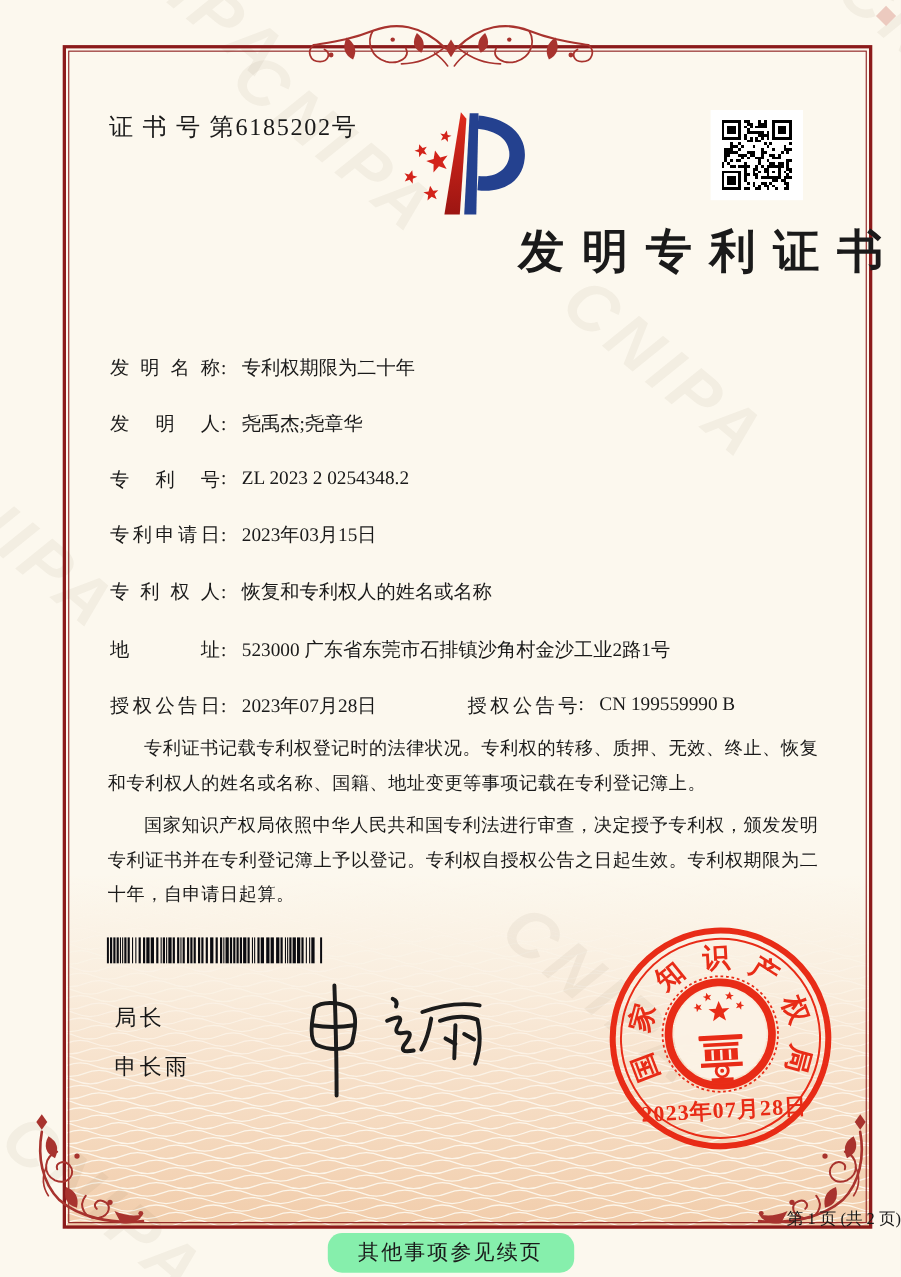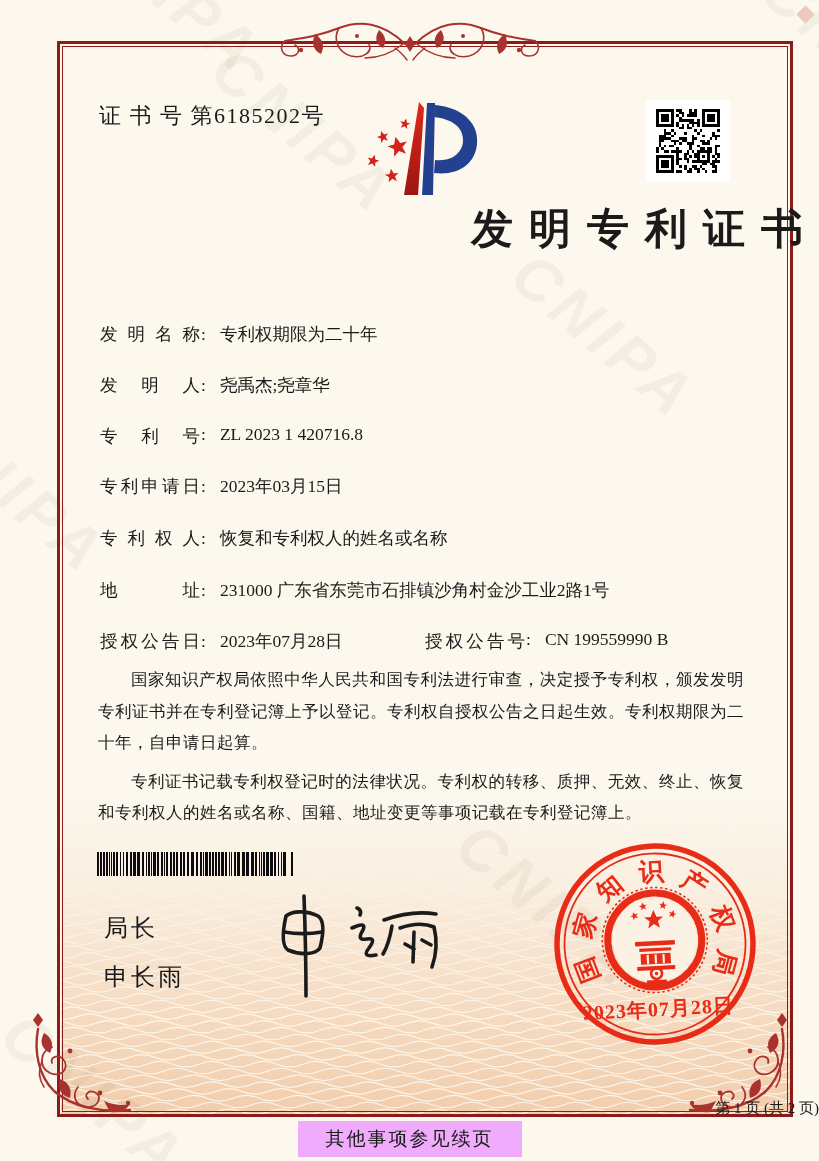--- a/index.html
+++ b/index.html
@@ -29,29 +29,29 @@
   .jlabel{display:inline-flex;justify-content:space-between;width:100px;vertical-align:top;}
   .colon{display:inline-block;margin-left:1px;}
   .fval{margin-left:14px;}
   .fpair2{position:absolute;left:325px;top:0;}
   
   .paras{position:absolute;left:98px;top:664px;width:646px;z-index:4;}
   .paras p{margin:0 0 7px 0;font-size:16.5px;line-height:31.5px;text-align:justify;text-indent:33px;
            letter-spacing:0.5px;}
   .barcode{position:absolute;left:97px;top:852px;z-index:4;}
   .signer{position:absolute;left:104px;top:912px;z-index:4;font-family:Liberation Serif, serif;
-          font-size:24px;letter-spacing:3px;color:#181818;}
+          font-size:20px;letter-spacing:3px;color:#181818;}
   .signer div{margin-bottom:17px;}
   .signature{position:absolute;left:262px;top:884px;z-index:4;}
   .seal{position:absolute;left:549px;top:838px;z-index:5;opacity:0.95;}
   .ringch{font-family:"Liberation Sans",sans-serif;font-weight:bold;font-size:25px;fill:#e8220d;}
   .sealdate{font-family:"Liberation Serif",serif;font-weight:bold;font-size:20px;fill:#e8220d;letter-spacing:1px;}
   .pagenum{position:absolute;left:0;top:1081px;width:100%;text-align:right;z-index:4;font-size:15px;margin-top:18px;}
-  .footer{position:absolute;left:50%;transform:translateX(-50%);top:1121px;z-index:4;background:#f0abfc;
-          padding:5px 28px;font-size:19px;letter-spacing:2px;white-space:nowrap;}
+  .footer{position:absolute;left:50%;transform:translateX(-50%);top:1121px;z-index:4;background:#86efac;
+          padding:5px 28px;font-size:19px;letter-spacing:2px;white-space:nowrap;border-radius:13px;}
   .orn{position:absolute;z-index:4;pointer-events:none;}
   .diamond{position:absolute;left:799px;top:8px;width:13px;height:13px;background:#eccabf;
            transform:rotate(45deg);z-index:2;}
 </style>
 </head>
 <body>
 
 <div class="page">
 
   <span class="wm" style="left:60px;top:-45px">CNIPA</span>
@@ -377,21 +377,21 @@
         <span>发</span>
         <span>明</span>
         <span>人</span>
       </span><span class="colon">:</span><span class="fval">尧禹杰;尧章华</span>
   </div>
   <div class="frow" style="top:424px">
     <span class="jlabel">
         <span>专</span>
         <span>利</span>
         <span>号</span>
-      </span><span class="colon">:</span><span class="fval">ZL 2023 1 420716.8</span>
+      </span><span class="colon">:</span><span class="fval">ZL 2023 2 0254348.2</span>
   </div>
   <div class="frow" style="top:474px">
     <span class="jlabel">
         <span>专</span>
         <span>利</span>
         <span>申</span>
         <span>请</span>
         <span>日</span>
       </span><span class="colon">:</span><span class="fval">2023年03月15日</span>
   </div>
@@ -400,21 +400,21 @@
         <span>专</span>
         <span>利</span>
         <span>权</span>
         <span>人</span>
       </span><span class="colon">:</span><span class="fval">恢复和专利权人的姓名或名称</span>
   </div>
   <div class="frow" style="top:578px">
     <span class="jlabel">
         <span>地</span>
         <span>址</span>
-      </span><span class="colon">:</span><span class="fval">231000 广东省东莞市石排镇沙角村金沙工业2路1号</span>
+      </span><span class="colon">:</span><span class="fval">523000 广东省东莞市石排镇沙角村金沙工业2路1号</span>
   </div>
   <div class="frow" style="top:629px">
     <span class="jlabel">
         <span>授</span>
         <span>权</span>
         <span>公</span>
         <span>告</span>
         <span>日</span>
       </span><span class="colon">:</span><span class="fval">2023年07月28日</span>
     <span class="fpair2">
@@ -422,22 +422,22 @@
           <span>授</span>
           <span>权</span>
           <span>公</span>
           <span>告</span>
           <span>号</span>
         </span><span class="colon">:</span><span class="fval">CN 199559990 B</span>
     </span>
   </div>
 
   <div class="paras">
+    <p>专利证书记载专利权登记时的法律状况。专利权的转移、质押、无效、终止、恢复和专利权人的姓名或名称、国籍、地址变更等事项记载在专利登记簿上。</p>
     <p>国家知识产权局依照中华人民共和国专利法进行审查，决定授予专利权，颁发发明专利证书并在专利登记簿上予以登记。专利权自授权公告之日起生效。专利权期限为二十年，自申请日起算。</p>
-    <p>专利证书记载专利权登记时的法律状况。专利权的转移、质押、无效、终止、恢复和专利权人的姓名或名称、国籍、地址变更等事项记载在专利登记簿上。</p>
   </div>
 
   <svg class="barcode" id="bcsvg" width="196" height="24" viewBox="0 0 196 24">
       <rect x="0" y="0" width="2" height="24" fill="#0b0b10"></rect>
       <rect x="3" y="0" width="2" height="24" fill="#0b0b10"></rect>
       <rect x="6" y="0" width="2" height="24" fill="#0b0b10"></rect>
       <rect x="9" y="0" width="2" height="24" fill="#0b0b10"></rect>
       <rect x="12" y="0" width="1" height="24" fill="#0b0b10"></rect>
       <rect x="14" y="0" width="1" height="24" fill="#0b0b10"></rect>
       <rect x="16" y="0" width="2" height="24" fill="#0b0b10"></rect>

